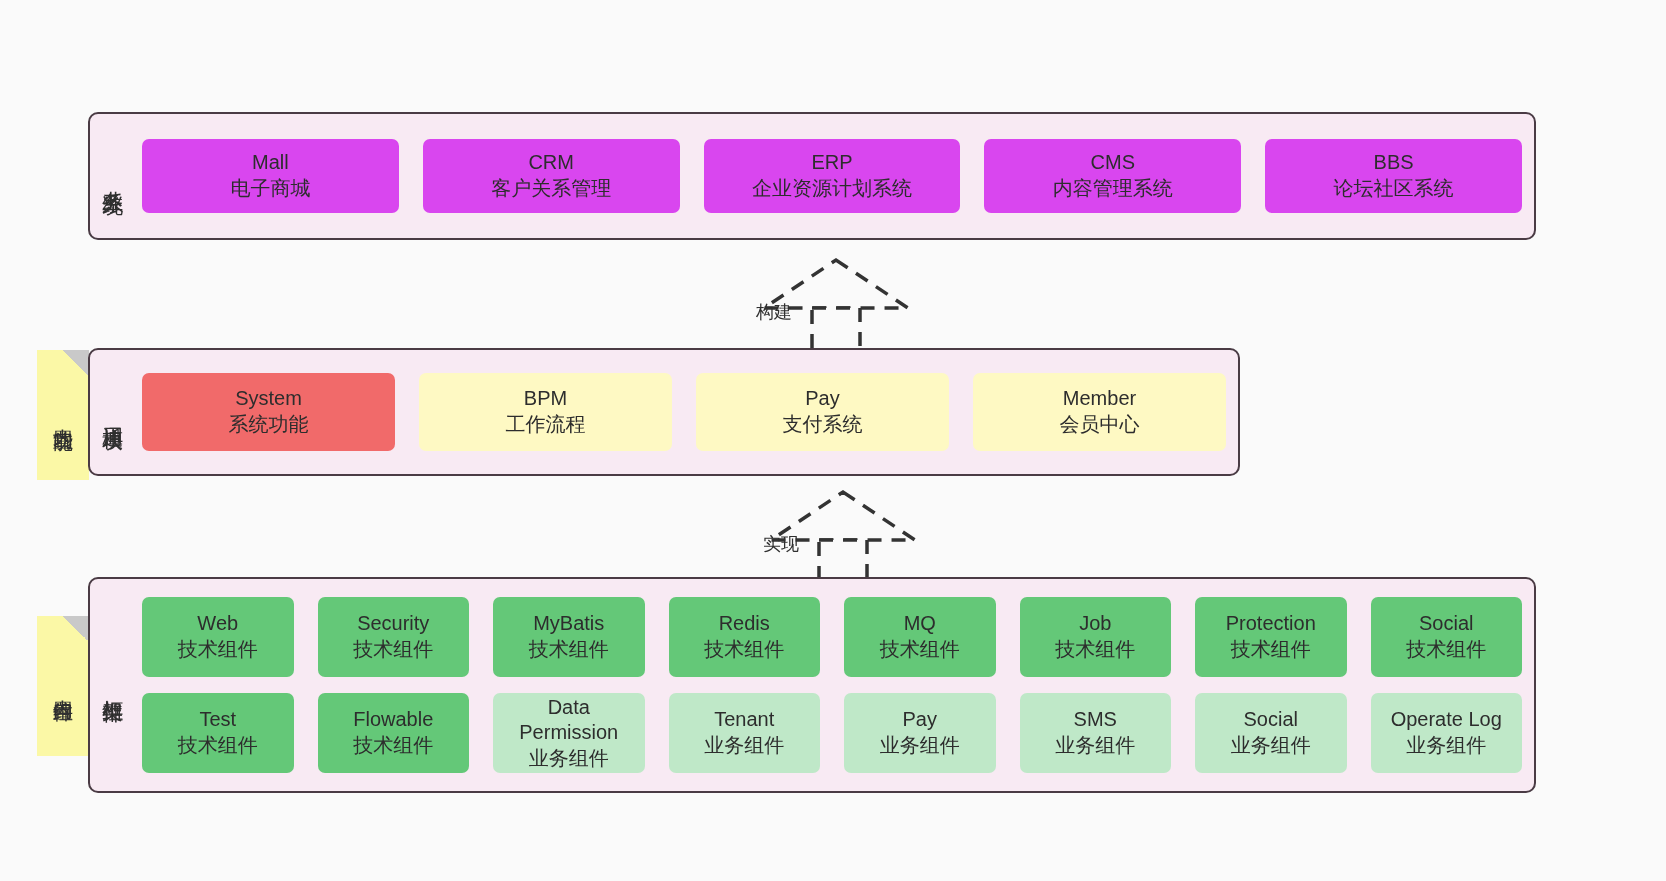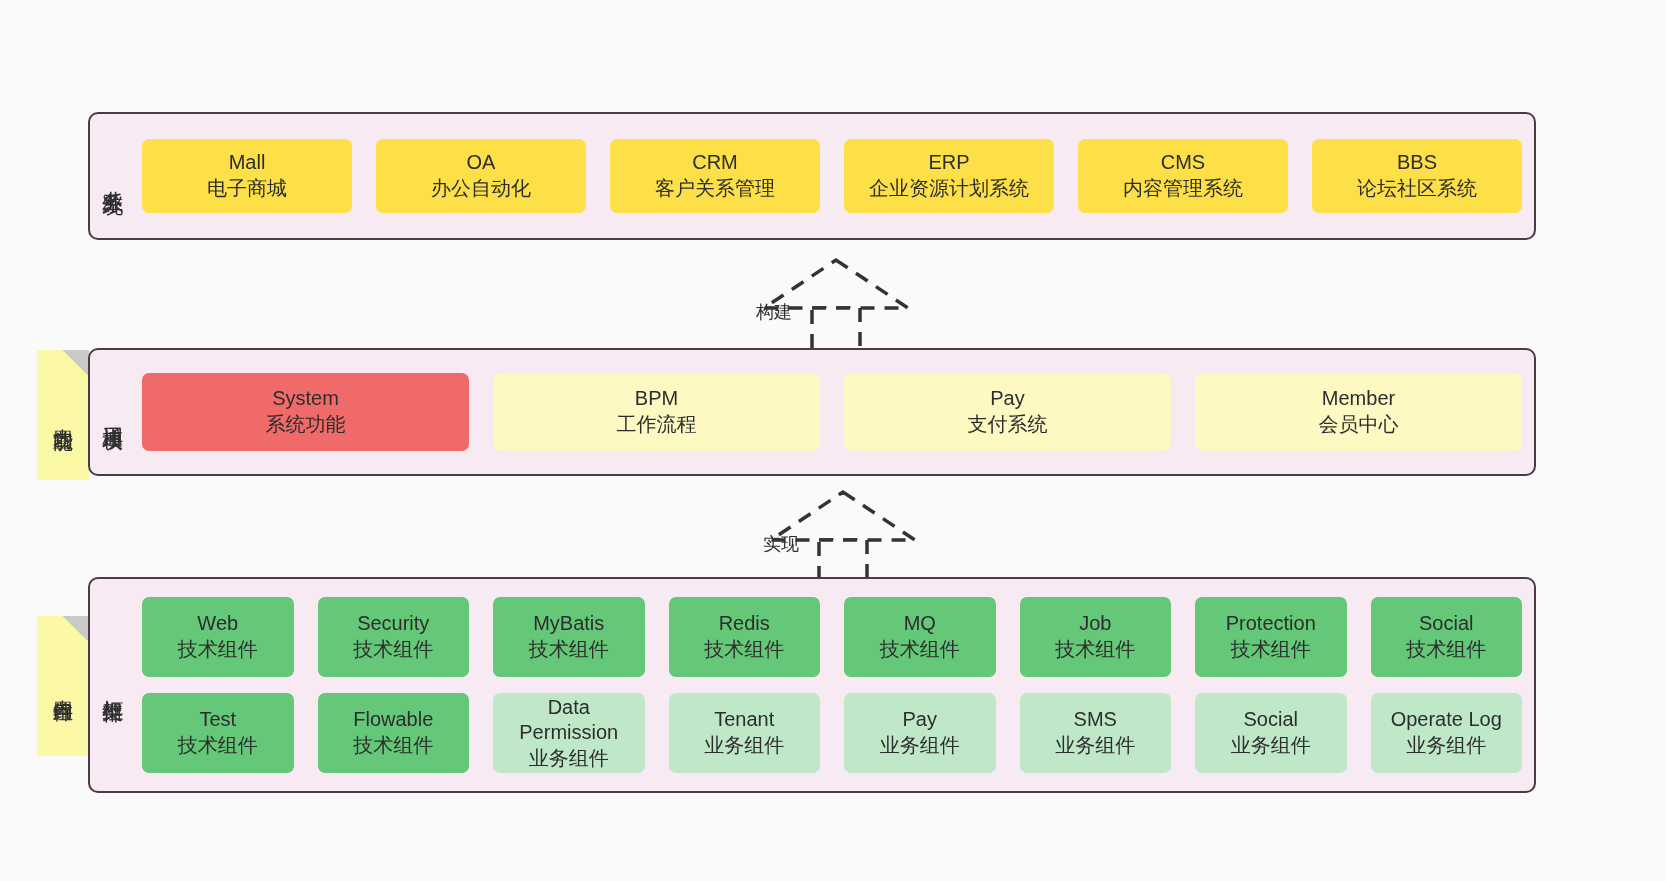--- a/index.html
+++ b/index.html
@@ -70,32 +70,32 @@
     font-size: 20px;
     line-height: 1.28;
     color: #2d2d2d;
     padding: 6px 4px;
     box-sizing: border-box;
   }
   .card .card-title { display: block; }
   .card .card-sub { display: block; }
 
   
-  .c-blue       { background: #fde047; }
+  .c-blue       { background: #d946ef; }
   .c-red        { background: #f16a6a; }
   .c-pink       { background: #fef9c3; text-align: center; }
   .c-green      { background: #64c878; }
   .c-lightgreen { background: #bfe8c8; }
 
   
   #layer-business { left: 88px; top: 112px; width: 1448px; height: 128px; }
   #layer-business .card { height: 74px; }
 
   
-  #layer-modules { left: 88px; top: 348px; width: 1448px; height: 128px; }
+  #layer-modules { left: 88px; top: 348px; width: 1152px; height: 128px; }
   #layer-modules .card { height: 78px; }
 
   
   #layer-framework { left: 88px; top: 577px; width: 1448px; height: 216px; }
   #layer-framework .card { height: 80px; }
   #layer-framework .layer-body { gap: 16px; padding-top: 14px; padding-bottom: 14px; }
 
   
   .sticky {
     position: absolute;
@@ -151,24 +151,20 @@
 
 <div class="layer" id="layer-business">
   <div class="layer-title">业务系统</div>
   <div class="layer-body">
     <div class="card-row">
       <div class="card c-blue">
         <span class="card-title">Mall</span>
         <span class="card-sub">电子商城</span>
       </div>
       <div class="card c-blue">
-        <span class="card-title">OA</span>
-        <span class="card-sub">办公自动化</span>
-      </div>
-      <div class="card c-blue">
         <span class="card-title">CRM</span>
         <span class="card-sub">客户关系管理</span>
       </div>
       <div class="card c-blue">
         <span class="card-title">ERP</span>
         <span class="card-sub">企业资源计划系统</span>
       </div>
       <div class="card c-blue">
         <span class="card-title">CMS</span>
         <span class="card-sub">内容管理系统</span>

